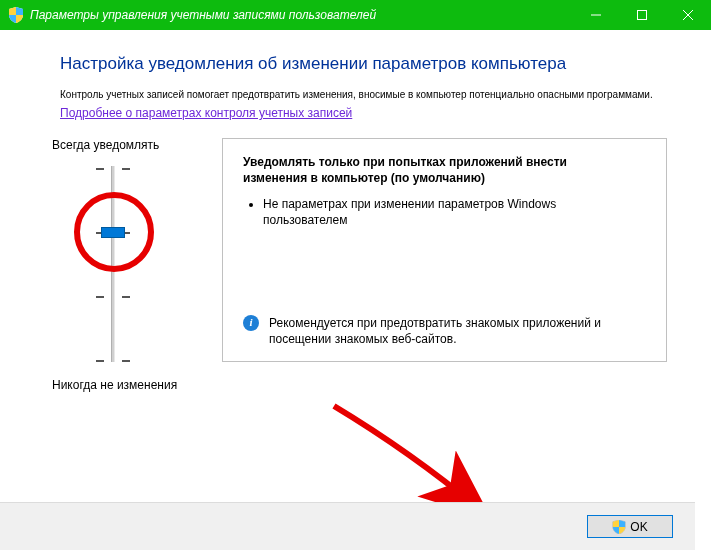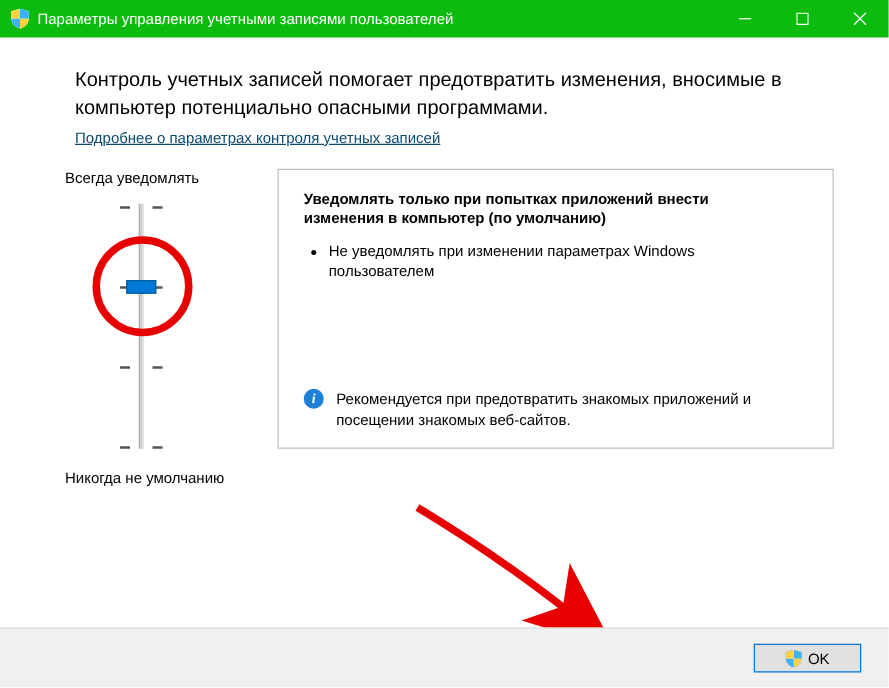--- a/index.html
+++ b/index.html
@@ -19,40 +19,40 @@
     display: flex;
     align-items: center;
     color: #fff;
     padding: 0 0 0 8px;
     position: relative;
   }
   .titlebar .shield {
     width: 16px; height: 16px; margin-right: 6px;
     flex: 0 0 auto;
   }
-  .titlebar-title { font-size: 12px; }
+  .titlebar-title { font-size: 12px; font-style: italic; }
   .winbtns { margin-left: auto; display: flex; height: 100%; }
   .winbtn {
     width: 46px; height: 100%;
     display: flex; align-items: center; justify-content: center;
     color: #fff; font-size: 12px;
   }
   .winbtn svg { display:block; }
   .content {
     padding: 24px 44px 0 60px;
     color: #000;
   }
   .heading {
     color: #003399;
     font-size: 17px;
     margin: 0 0 14px 0;
     font-weight: 400;
   }
-  .desc { font-size: 16px; line-height: 1.4; margin: 0 0 4px 0; }
-  .link { color: #0c4a6e; text-decoration: underline; cursor: pointer; display: inline-block; margin-bottom: 18px;}
+  .desc { font-size: 10px; line-height: 1.4; margin: 0 0 4px 0; }
+  .link { color: #6d28d9; text-decoration: underline; cursor: pointer; display: inline-block; margin-bottom: 18px;}
   .row { display: flex; gap: 12px; }
   .slider-col {
     width: 150px;
     position: relative;
     padding-top: 0px;
   }
   .label-top, .label-bottom { font-size: 12px; margin-left: -8px;}
   .label-top { margin-bottom: 8px; }
   .label-bottom { margin-top: 8px; }
   .slider-wrap {
@@ -114,21 +114,21 @@
   .recommend-icon {
     width: 16px; height: 16px; border-radius: 50%;
     background: #1e7fd6;
     color: #fff; font-weight: 700;
     display: flex; align-items:center; justify-content:center;
     font-size: 11px; margin-right: 10px; flex: 0 0 auto;
     font-style: italic; font-family: Georgia, serif;
   }
   .footer {
     position: absolute;
-    bottom: 0; left: 0; right: 0;
+    bottom: 0; left: 0; right: 16px;
     height: 48px;
     border-top: 1px solid #dcdcdc;
     background: #f0f0f0;
     display: flex; align-items: center; justify-content: flex-end;
     padding-right: 22px;
     gap: 8px;
   }
   .btn {
     min-width: 86px; height: 23px;
     background: #e1e1e1;
@@ -171,47 +171,48 @@
     </div>
     <div class="winbtn">
       <svg width="10" height="10" viewBox="0 0 10 10">
           <path d="M0 0 L10 10 M10 0 L0 10" stroke="#fff" stroke-width="1"></path>
         </svg>
     </div>
   </div>
 </div>
 
 <div class="content">
+  <h1 class="heading">Настройка уведомления об изменении параметров компьютера</h1>
   <p class="desc">Контроль учетных записей помогает предотвратить изменения, вносимые в компьютер потенциально опасными программами.</p>
   <a class="link">Подробнее о параметрах контроля учетных записей</a>
 
   <div class="row">
     <div class="slider-col">
       <div class="label-top">Всегда уведомлять</div>
       <div class="slider-wrap">
         <div class="track"></div>
         <div class="tick l" style="top:8px"></div>
           <div class="tick r" style="top:8px"></div>
         <div class="tick l" style="top:72px"></div>
           <div class="tick r" style="top:72px"></div>
         <div class="tick l" style="top:136px"></div>
           <div class="tick r" style="top:136px"></div>
         <div class="tick l" style="top:200px"></div>
           <div class="tick r" style="top:200px"></div>
         <div class="thumb" style="top:67px"></div>
         <div class="circle" style="top:32px"></div>
       </div>
-      <div class="label-bottom">Никогда не умолчанию</div>
+      <div class="label-bottom">Никогда не изменения</div>
     </div>
 
     <div class="info-col">
       <div class="info-box">
         <div class="info-title">Уведомлять только при попытках приложений внести изменения в компьютер (по умолчанию)</div>
         <ul class="info-bullets">
-          <li>Не уведомлять при изменении параметрах Windows пользователем</li>
+          <li>Не параметрах при изменении параметров Windows пользователем</li>
         </ul>
         <div class="recommend">
           <div class="recommend-icon">i</div>
           <div>Рекомендуется при предотвратить знакомых приложений и посещении знакомых веб-сайтов.</div>
         </div>
       </div>
     </div>
   </div>
 </div>
 

